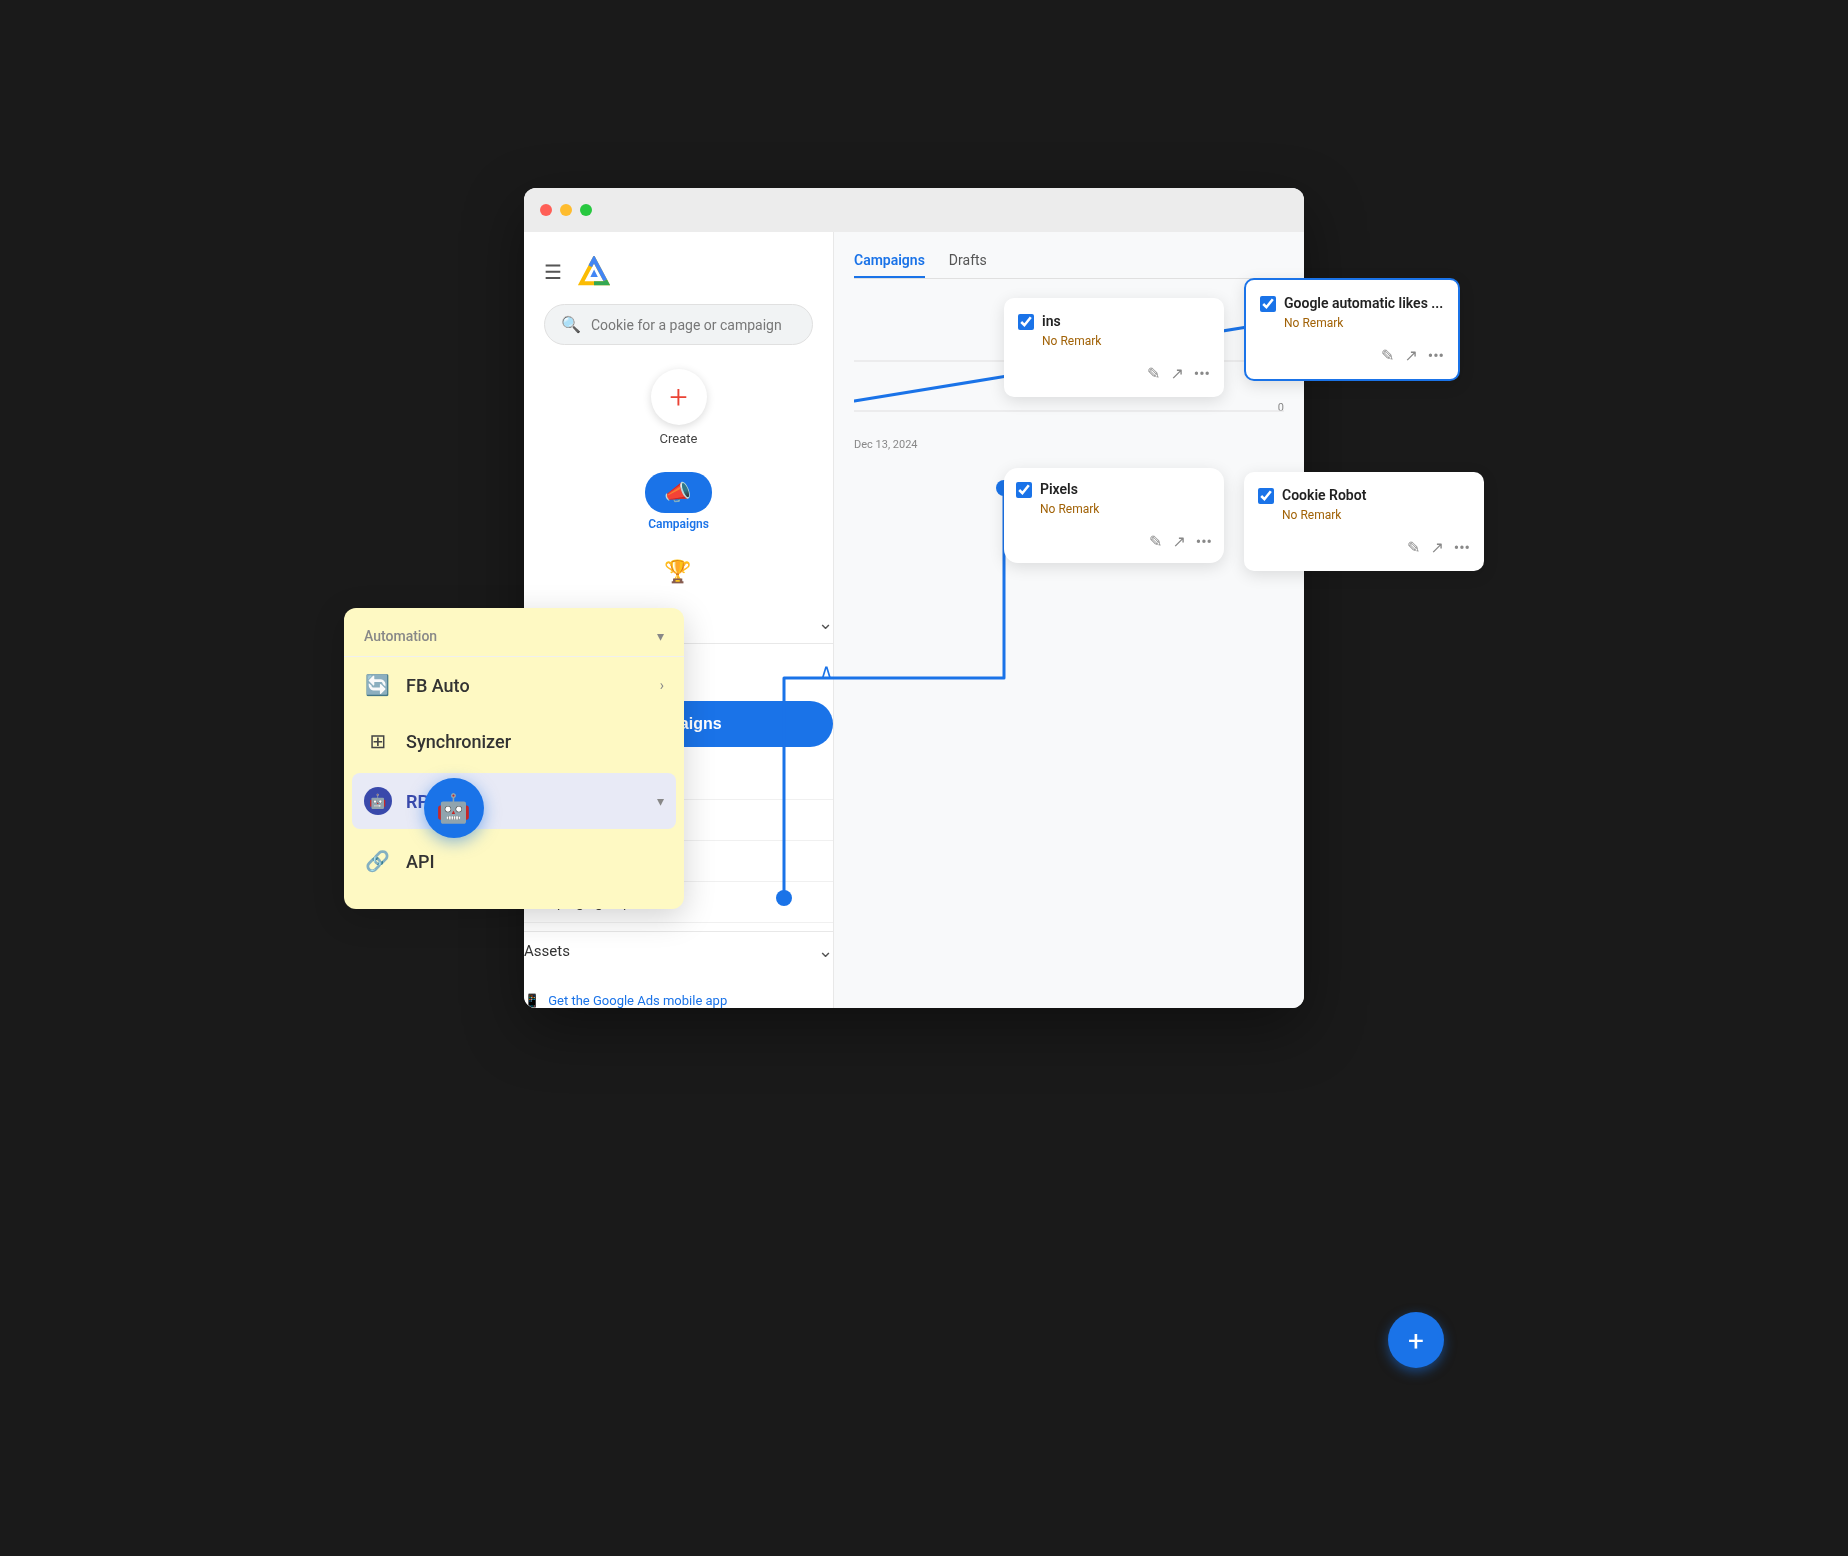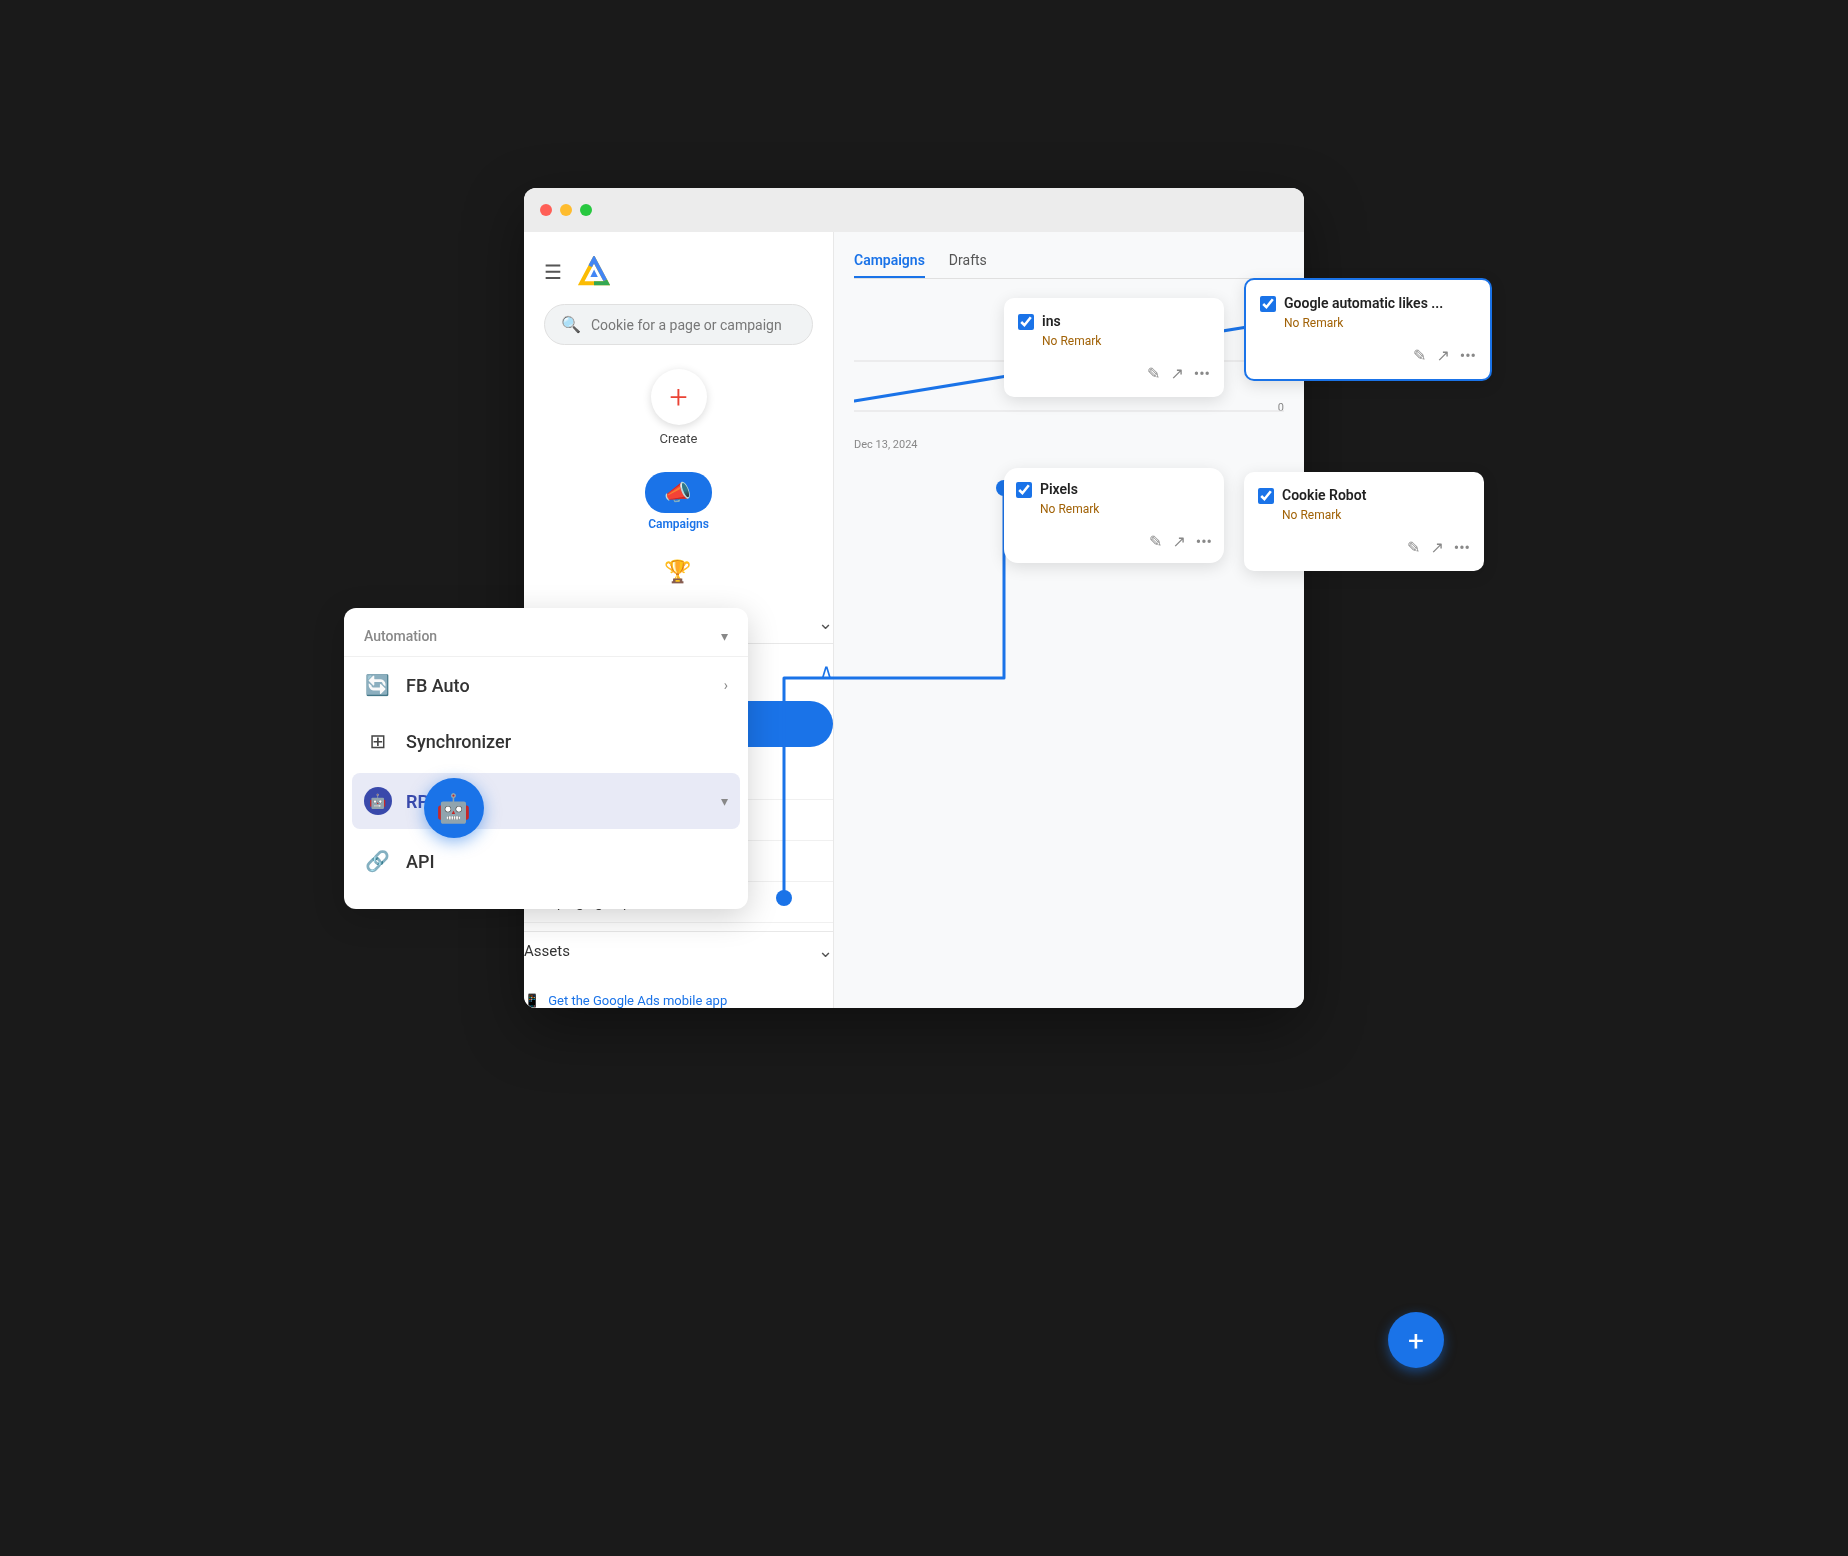--- a/index.html
+++ b/index.html
@@ -344,21 +344,21 @@
       border-radius: 10px;
       box-shadow: 0 4px 16px rgba(0,0,0,0.12);
       padding: 14px;
       z-index: 20;
     }
 
     .card-google {
       position: absolute;
       top: 150px;
       left: 920px;
-      width: 248px;
+      width: 216px;
       background: #fff;
       border-radius: 10px;
       box-shadow: 0 4px 16px rgba(0,0,0,0.12);
       border: 2px solid #1a73e8;
       padding: 14px;
       z-index: 20;
     }
 
     .card-pixels {
       position: absolute;
@@ -424,22 +424,22 @@
       font-size: 16px;
       color: #888;
       cursor: pointer;
     }
 
     
     .automation-panel {
       position: absolute;
       top: 480px;
       left: 20px;
-      width: 404px;
-      background: #ffffff;
+      width: 340px;
+      background: #fef9c3;
       border-radius: 12px;
       box-shadow: 0 8px 32px rgba(0,0,0,0.18);
       padding: 20px 0;
       z-index: 30;
     }
 
     .automation-header {
       display: flex;
       align-items: center;
       justify-content: space-between;

